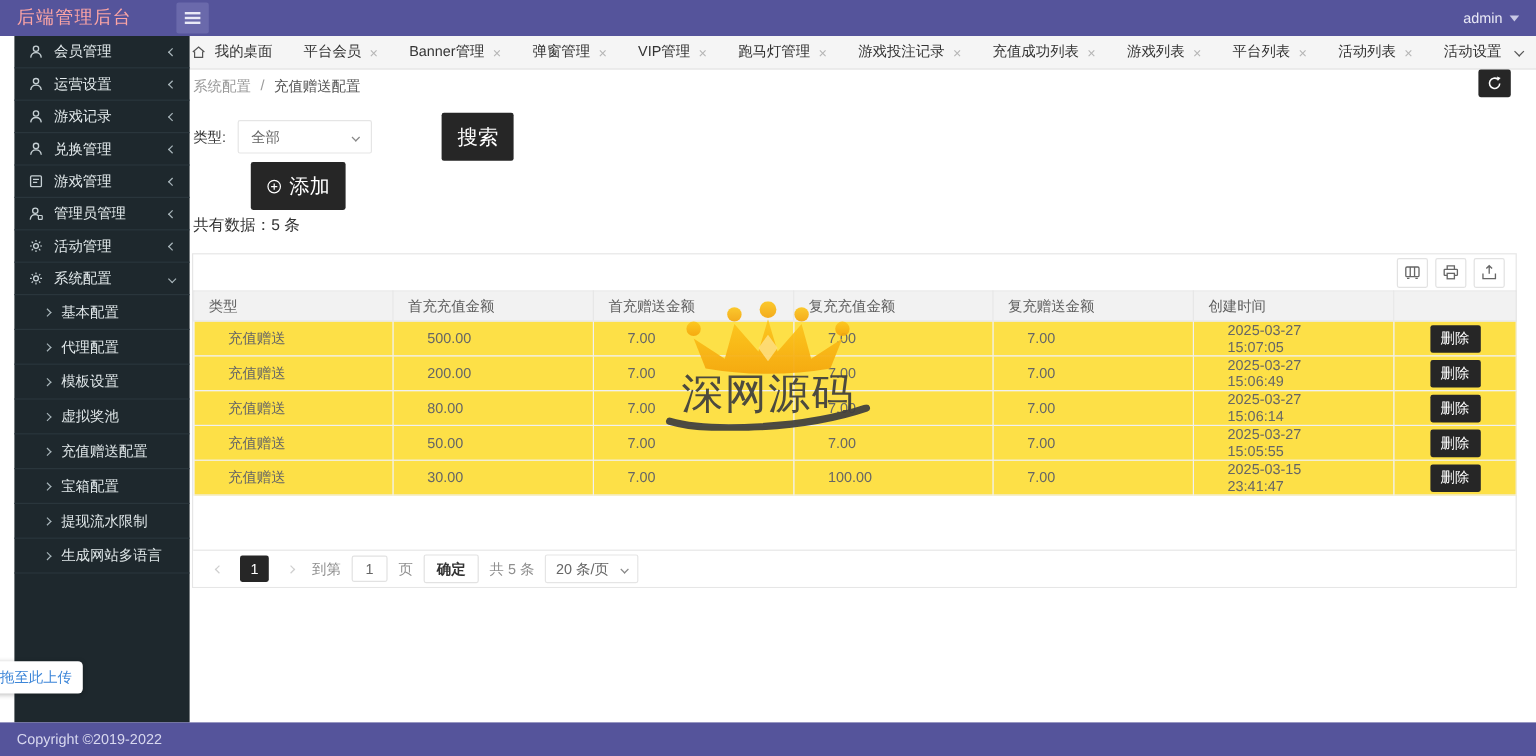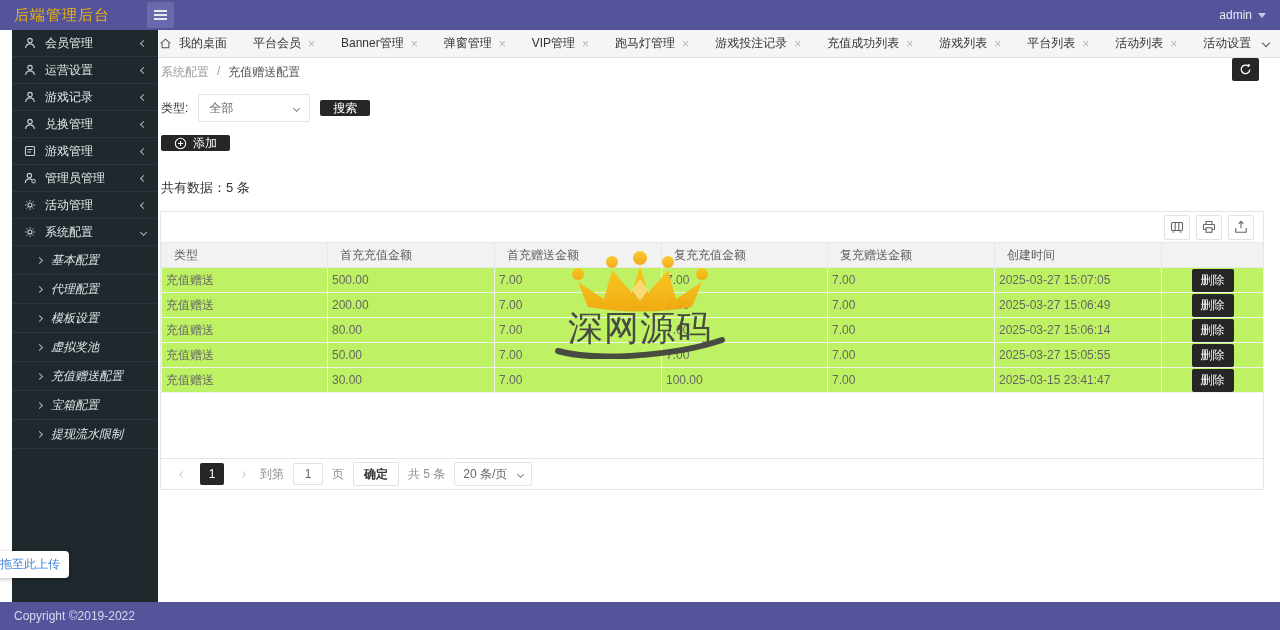--- a/index.html
+++ b/index.html
@@ -1,37 +1,37 @@
 <!DOCTYPE html>
 <html><head>
 <meta charset="utf-8">
 <style>
   * { margin:0; padding:0; box-sizing:border-box; }
   html,body { width:1280px; height:630px; overflow:hidden; }
   body { position:relative; font-family:"Liberation Sans","DejaVu Sans",sans-serif; background:#fff; }
 
   
   .topbar { position:absolute; left:0; top:0; width:1280px; height:30px; background:#55549b; z-index:6; }
-  .logo { position:absolute; left:14px; top:0; line-height:30px; color:#eab308; font-size:15px; letter-spacing:1px; }
+  .logo { position:absolute; left:14px; top:0; line-height:30px; color:#fca5a5; font-size:15px; letter-spacing:1px; }
   .hamburger { position:absolute; left:147px; top:2px; width:27px; height:26px; background:#6a69ab; border-radius:2px;
                display:flex; align-items:center; justify-content:center; cursor:pointer; }
   .hbars { width:13px; height:10px; border-top:2px solid #e9e9f6; border-bottom:2px solid #e9e9f6; position:relative; }
   .hbars::before { content:""; position:absolute; top:2px; left:0; right:0; height:2px; background:#e9e9f6; }
   .admin { position:absolute; right:14px; top:0; height:30px; display:flex; align-items:center; gap:6px;
            color:#e9e9f6; font-size:12px; cursor:pointer; }
   .caret { width:0; height:0; border-left:4px solid transparent; border-right:4px solid transparent; border-top:5px solid #c9c9e6; }
 
   
   .sidebar { position:absolute; left:12px; top:30px; width:146px; height:572px; background:#1e282d; z-index:5; }
   .side-item { height:27px; display:flex; align-items:center; gap:9px; padding:0 12px; color:#e3eaec; font-size:12px;
                border-bottom:1px solid #2a363c; cursor:pointer; }
   .side-item svg { flex:0 0 auto; }
   .side-item .chev-wrap { margin-left:auto; display:flex; }
   .side-sub { height:29px; display:flex; align-items:center; gap:9px; padding:0 12px 0 25px; color:#dfe6e8; font-size:12px;
-              border-bottom:1px solid #2a363c; cursor:pointer;font-style:italic; }
+              border-bottom:1px solid #2a363c; cursor:pointer; }
   .chev { display:inline-block; width:5px; height:5px; border-right:1px solid #a9b6bb; border-bottom:1px solid #a9b6bb; }
   .chev.left  { transform:rotate(135deg); }
   .chev.right { transform:rotate(-45deg); }
   .chev.down  { transform:rotate(45deg); }
   .upload-badge { position:absolute; left:-9px; top:551px; z-index:7; background:#fff; color:#3d86d8; font-size:12px;
                   padding:5px 9px; border-radius:4px; box-shadow:0 1px 4px rgba(0,0,0,.25); white-space:nowrap; }
 
   
   .content { position:absolute; left:146px; top:30px; width:1134px; height:572px; background:#fff; }
 
@@ -46,34 +46,34 @@
 
   .crumbs { position:absolute; left:15px; top:34px; font-size:12px; color:#999; display:flex; gap:8px; }
   .crumbs .current { color:#555; }
   .refresh { position:absolute; right:21px; top:28px; width:27px; height:23px; background:#262626; border:none;
              border-radius:2px; display:flex; align-items:center; justify-content:center; cursor:pointer; }
 
   .filter-row { position:absolute; left:15px; top:64px; display:flex; align-items:center; gap:10px; font-size:12px; color:#333; }
   .select { display:flex; align-items:center; justify-content:space-between; width:112px; height:28px; background:#fff;
             border:1px solid #e5e5e5; border-radius:2px; padding:0 10px; color:#666; font-size:12px; cursor:pointer; }
   .select .chev { border-color:#888; }
-  .btn-dark { height:16px; background:#262626; color:#fff; border:none; border-radius:2px; font-size:12px;
-              padding:0 13px; cursor:pointer; display:inline-flex; align-items:center; gap:6px; }
+  .btn-dark { height:40px; background:#262626; color:#fff; border:none; border-radius:2px; font-size:17px;
+              padding:0 13px; cursor:pointer; display:inline-flex; align-items:center; gap:6px;margin-left:48px; }
   .add-btn { position:absolute; left:15px; top:105px; }
   .summary { position:absolute; left:15px; top:149px; font-size:13px; color:#333; }
 
   .panel { position:absolute; left:14px; top:181px; width:1104px; height:279px; border:1px solid #e6e6e6; background:#fff; }
   .ptoolbar { height:30px; display:flex; align-items:center; justify-content:flex-end; gap:6px; padding:0 9px; }
   .tool-btn { width:26px; height:25px; border:1px solid #e2e2e2; border-radius:2px; background:#fff;
               display:flex; align-items:center; justify-content:center; cursor:pointer; }
 
   table { width:100%; border-collapse:collapse; table-layout:fixed; font-size:12px; color:#666; }
   thead th { background:#f2f2f2; height:25px; font-weight:normal; text-align:left; padding:0 12px;
              border:1px solid #e7e7e7; color:#5e5e5e; }
-  tbody td { height:25px; padding:0 4px; border:1px solid #f0f0f0; background:#bef264; }
+  tbody td { height:25px; padding:0 28px; border:1px solid #f0f0f0; background:#fde047; }
   td.action { text-align:center; }
   .del-btn { background:#262626; color:#fff; border:none; border-radius:2px; font-size:12px; padding:3px 9px; cursor:pointer; }
 
   .pager { position:absolute; left:0; bottom:0; width:100%; height:31px; border-top:1px solid #e6e6e6; background:#fff;
            display:flex; align-items:center; gap:9px; padding:0 12px; font-size:12px; color:#666; }
   .pg-arrow { width:18px; height:22px; display:flex; align-items:center; justify-content:center; cursor:pointer; }
   .pg-arrow .chev { border-color:#cfcfcf; }
   .pg-num { width:24px; height:22px; background:#262626; color:#fff; display:flex; align-items:center;
             justify-content:center; border-radius:2px; cursor:pointer; }
   .pg-text { color:#8f8f8f; }
@@ -209,20 +209,24 @@
       <i class="chev right"></i>
       <span>充值赠送配置</span>
     </div>
   <div class="side-sub">
       <i class="chev right"></i>
       <span>宝箱配置</span>
     </div>
   <div class="side-sub">
       <i class="chev right"></i>
       <span>提现流水限制</span>
+    </div>
+  <div class="side-sub">
+      <i class="chev right"></i>
+      <span>生成网站多语言</span>
     </div>
 </div>
 
 <div class="upload-badge">拖至此上传</div>
 
 <div class="content">
 
   <div class="tabbar">
     <div class="tab">
       <svg width="13" height="13" viewBox="0 0 14 14">

